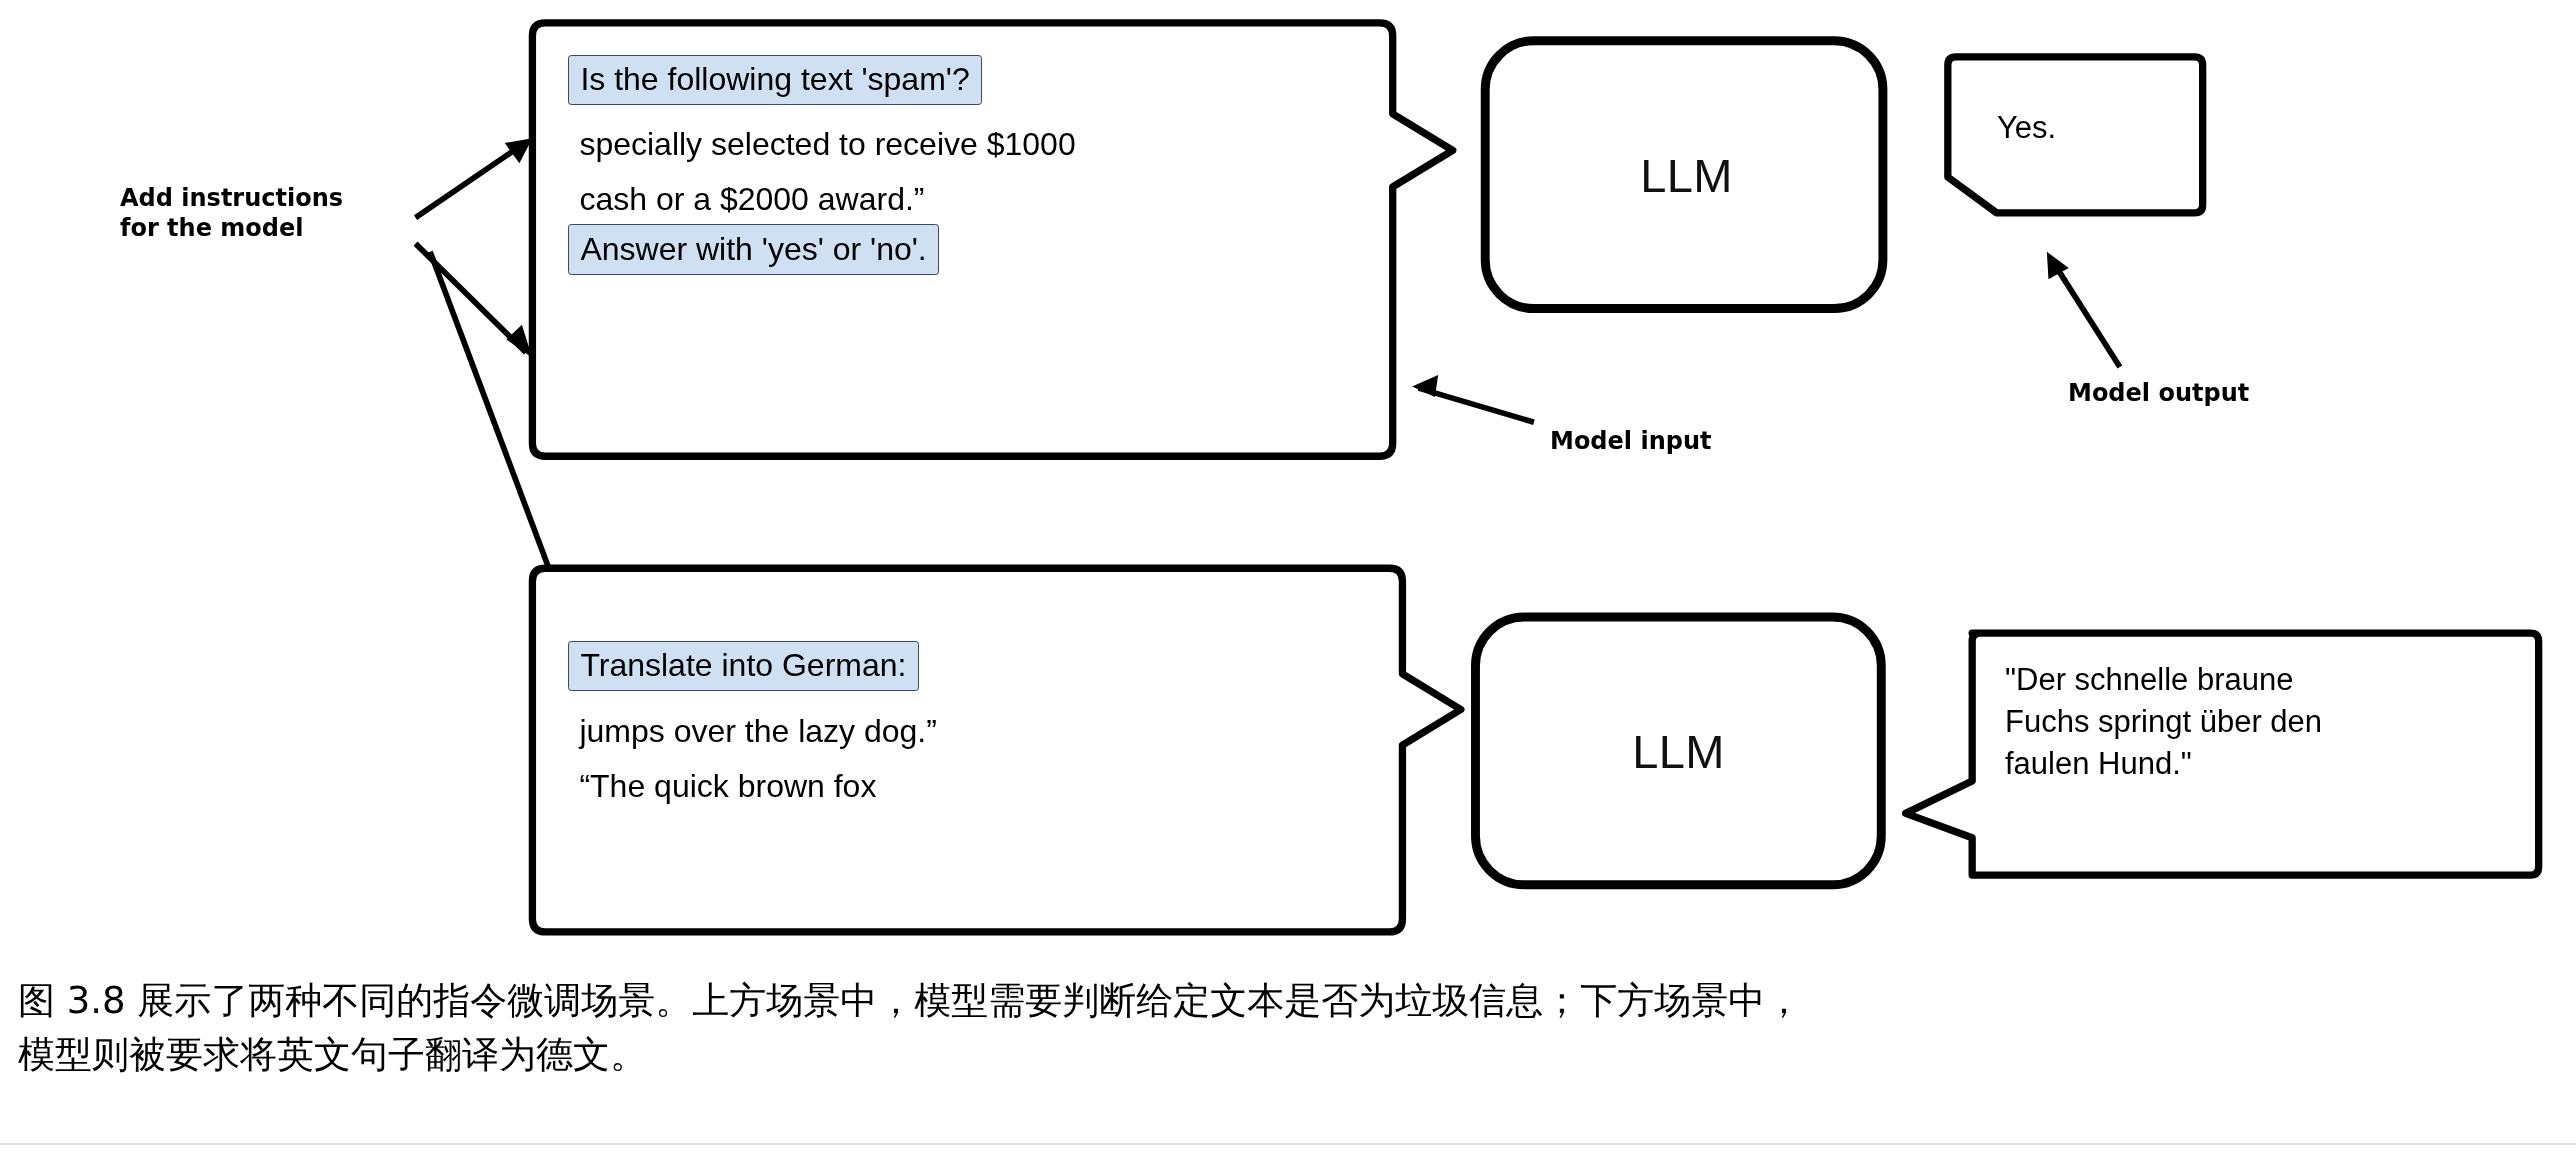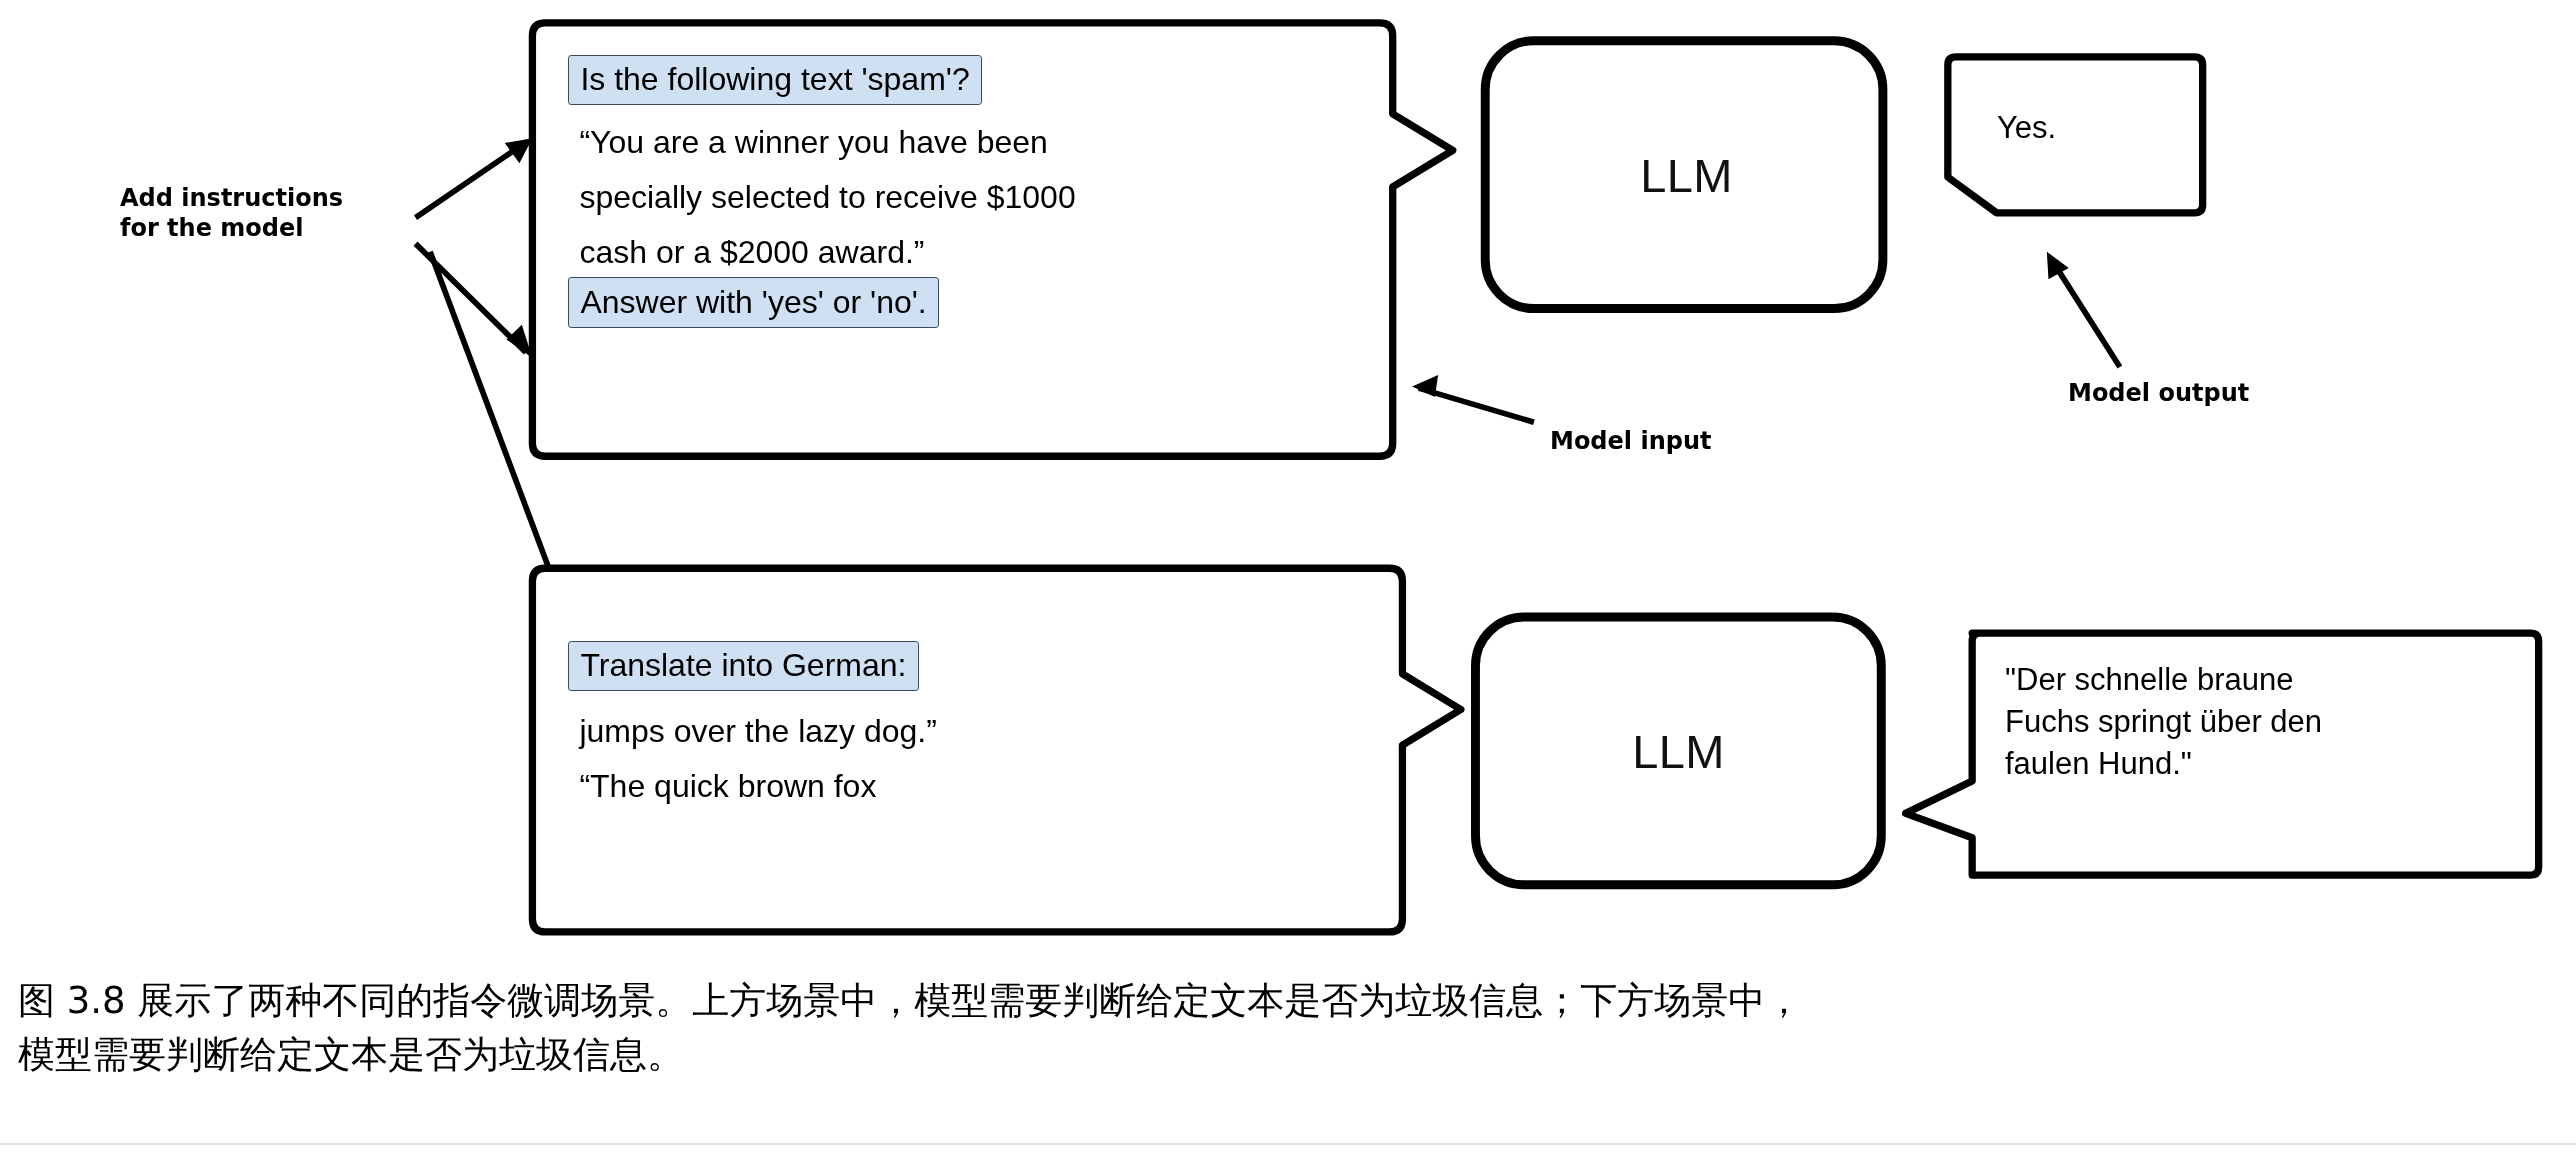--- a/index.html
+++ b/index.html
@@ -198,21 +198,20 @@
                L 2430 1032
                L 2348 1002
                L 2430 962
                L 2430 790
                Q 2430 780 2440 780 Z" fill="#ffffff" stroke="#000000" stroke-width="9" stroke-linejoin="round"></path>
     </g>
   </svg>
 
   <div class="abs prompt-box-text" style="left:568px; top:55px; width:795px;">
     <span class="highlight">Is the following text 'spam'?</span>
-    <span class="plain-line" style="margin-top:21px;">“You are a winner you have been</span>
     <span class="plain-line" style="margin-top:23px;">specially selected to receive $1000</span>
     <span class="plain-line" style="margin-top:23px;">cash or a $2000 award.”</span>
     <span class="highlight" style="margin-top:9px;">Answer with 'yes' or 'no'.</span>
   </div>
 
   <div class="abs llm-label" style="left:1565px; top:148px; width:243px; text-align:center;">LLM</div>
 
   <div class="abs out-text" style="left:1997px; top:107px; width:187px;">Yes.</div>
 
   <div class="abs bold-annot" style="left:120px; top:183px; width:308px;">
@@ -235,16 +234,16 @@
   <div class="abs out-text" style="left:2005px; top:659px; width:503px;">
     <span style="display:block;">"Der schnelle braune</span>
     <span style="display:block;">Fuchs springt über den</span>
     <span style="display:block;">faulen Hund."</span>
   </div>
 
 </div>
 
 <div id="caption">
   <span class="line">图 3.8 展示了两种不同的指令微调场景。上方场景中，模型需要判断给定文本是否为垃圾信息；下方场景中，</span>
-  <span class="line">模型需要判断给定文本是否为垃圾信息。</span>
+  <span class="line">模型则被要求将英文句子翻译为德文。</span>
 </div>
 <div id="bottom-rule"></div>
 
 
 </body></html>

